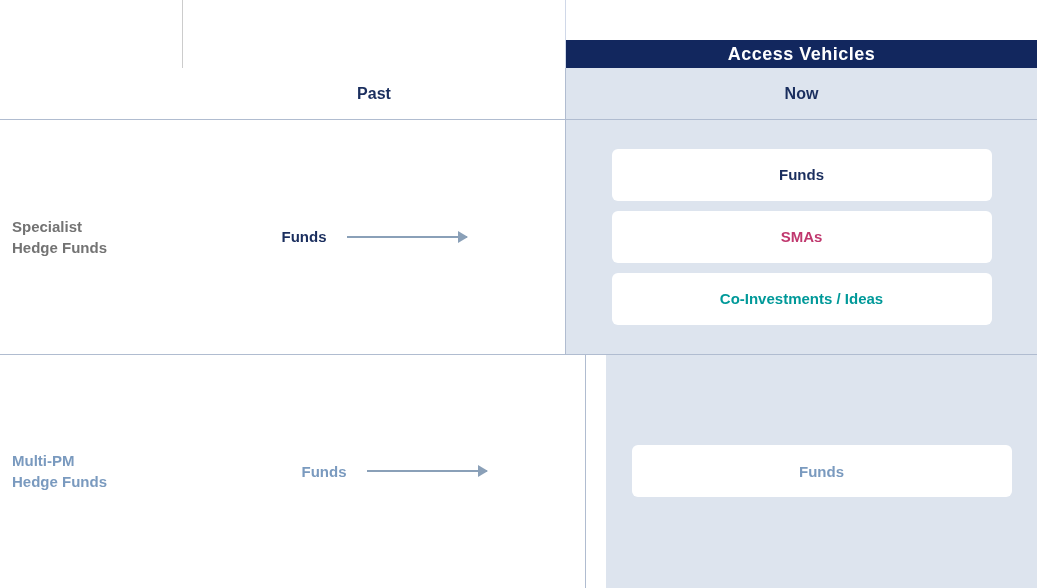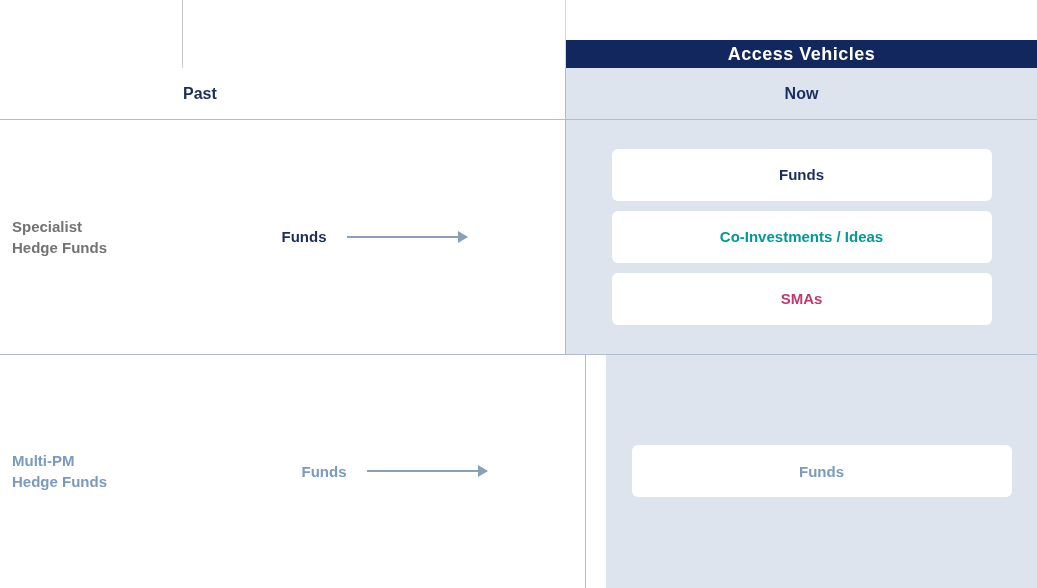--- a/index.html
+++ b/index.html
@@ -66,20 +66,21 @@
 
     .labels-left {
       width: 183px;
       background: #fff;
     }
 
     .labels-past {
       width: 383px;
       display: flex;
       align-items: center;
+      justify-content: center;
       background: #fff;
       border-right: 1px solid #b0bcd0;
     }
 
     .labels-now {
       flex: 1;
       display: flex;
       align-items: center;
       justify-content: center;
       background: #dde4ee;
@@ -239,24 +240,24 @@
         <div class="arrow">
           <div class="arrow-line"></div>
         </div>
       </div>
     </div>
     <div class="row-now-cell">
       <div class="now-box">
         <span class="now-box-text dark-blue">Funds</span>
       </div>
       <div class="now-box">
+        <span class="now-box-text pink">SMAs</span>
+      </div>
+      <div class="now-box">
         <span class="now-box-text teal">Co-Investments / Ideas</span>
-      </div>
-      <div class="now-box">
-        <span class="now-box-text pink">SMAs</span>
       </div>
     </div>
   </div>
 
   <div class="data-row">
     <div class="row-label-cell">
       <span class="row-label-text muted">Multi-PM<br>Hedge Funds</span>
     </div>
     <div class="row-past-cell">
       <div class="past-content">

